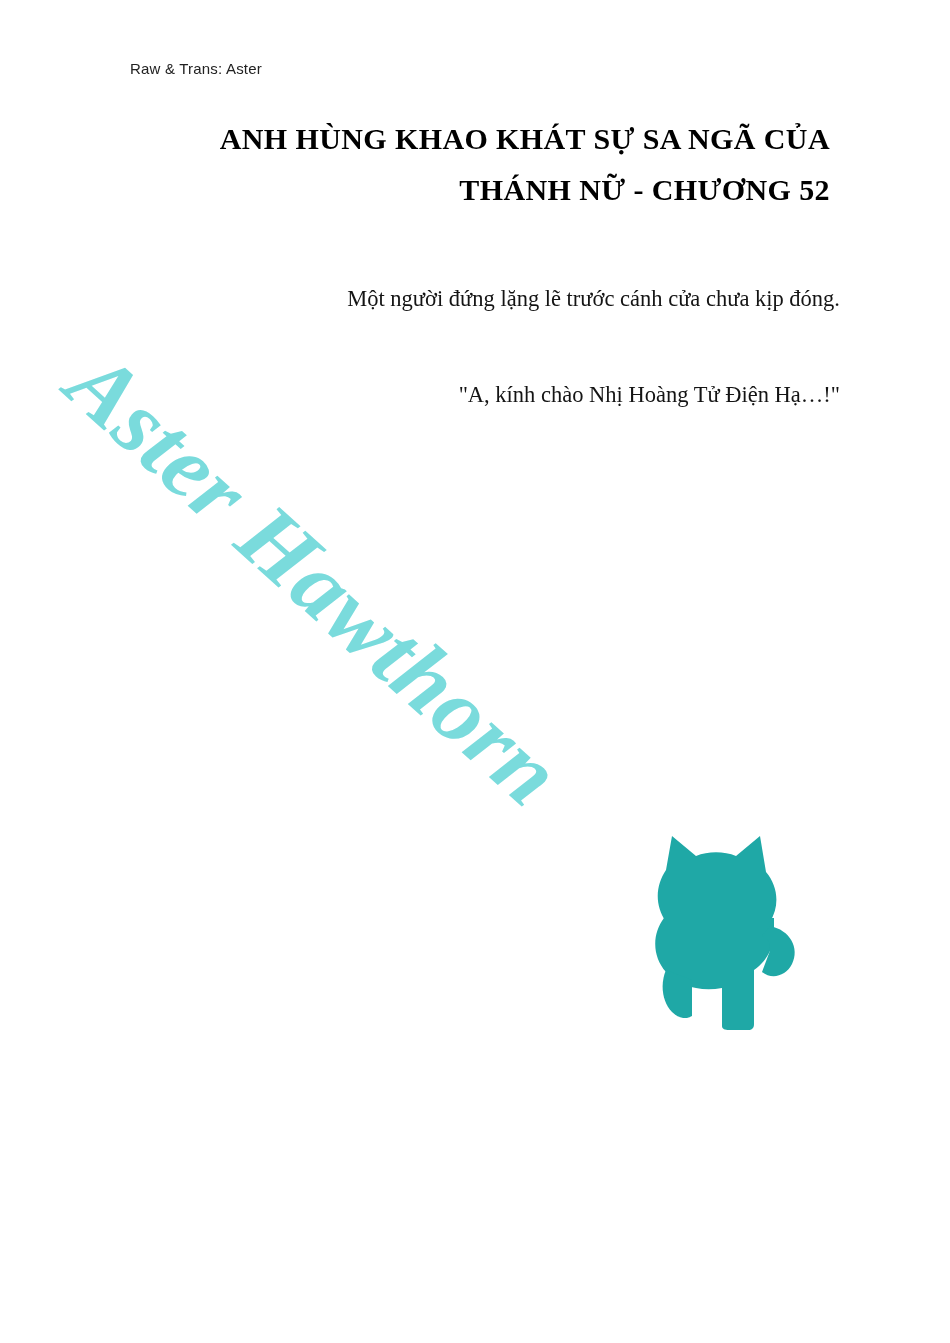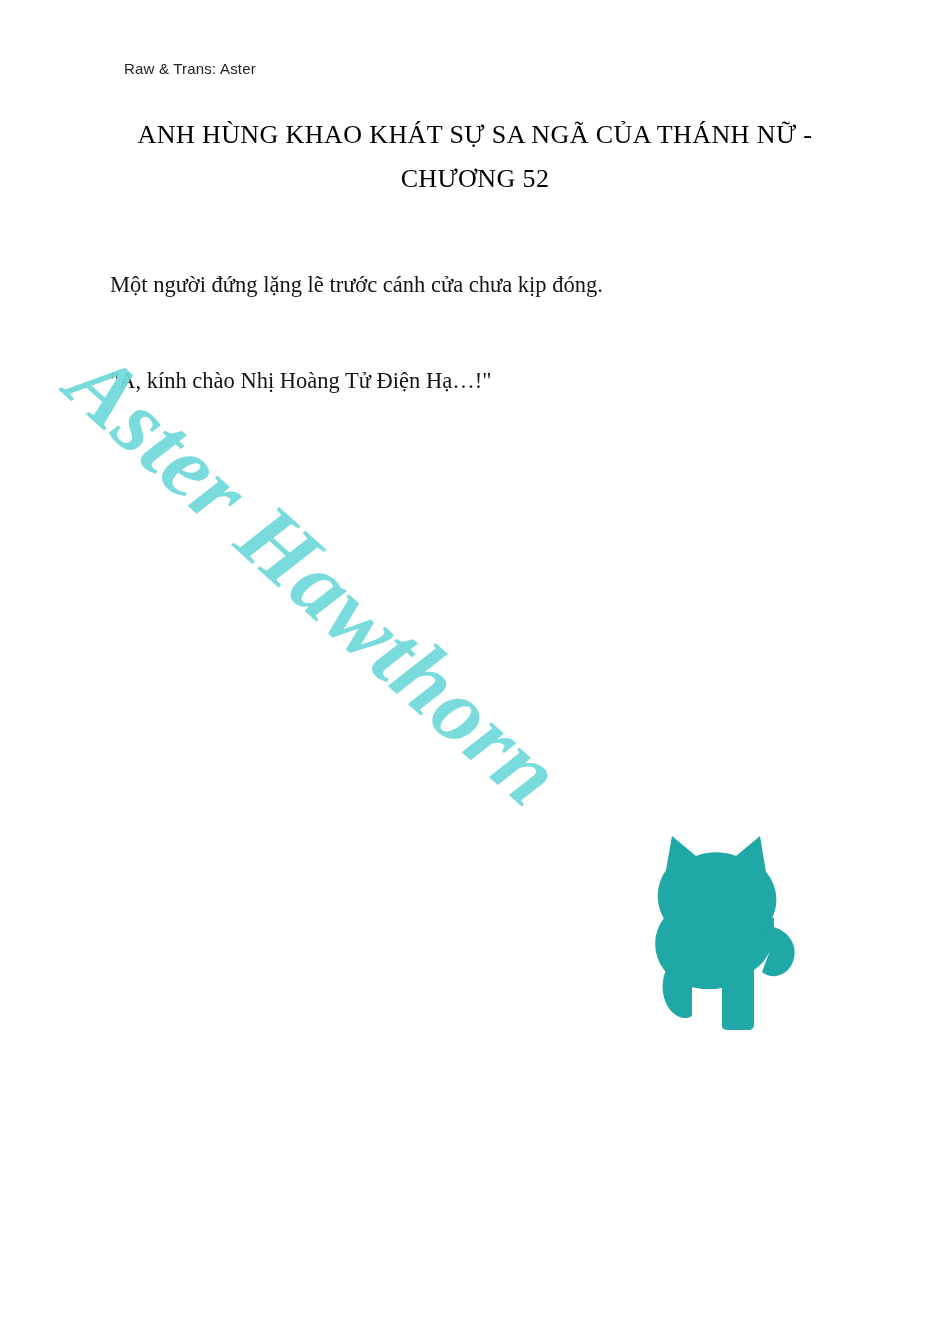--- a/index.html
+++ b/index.html
@@ -20,43 +20,43 @@
     width: 950px;
     height: 1343px;
     box-sizing: border-box;
     padding: 48px 110px 0 110px;
   }
   .credit {
     font-family: "Liberation Sans", sans-serif;
     font-size: 15px;
     color: #222;
     letter-spacing: 0.2px;
-    margin: 12px 0 0 14px;
+    margin: 12px 0 0 20px;
   }
   .title {
-    text-align: center;
+    text-align: right;
     font-family: "Liberation Serif", serif;
-    font-weight: normal;
-    font-size: 26px;
+    font-weight: bold;
+    font-size: 30px;
     line-height: 1.7;
     letter-spacing: 0.4px;
     margin: 36px 0 0 0;
     padding: 0 10px;
     color: #000;
   }
   .body-text {
     margin-top: 62px;
   }
   .para {
     font-family: "Liberation Serif", serif;
     font-size: 22.5px;
     line-height: 1.95;
     color: #141414;
     margin: 0 0 52px 0;
-    text-align: left;
+    text-align: right;
   }
   .para:last-child {
     margin-bottom: 0;
   }
   
   .watermark {
     position: absolute;
     left: 0;
     top: 0;
     width: 950px;

